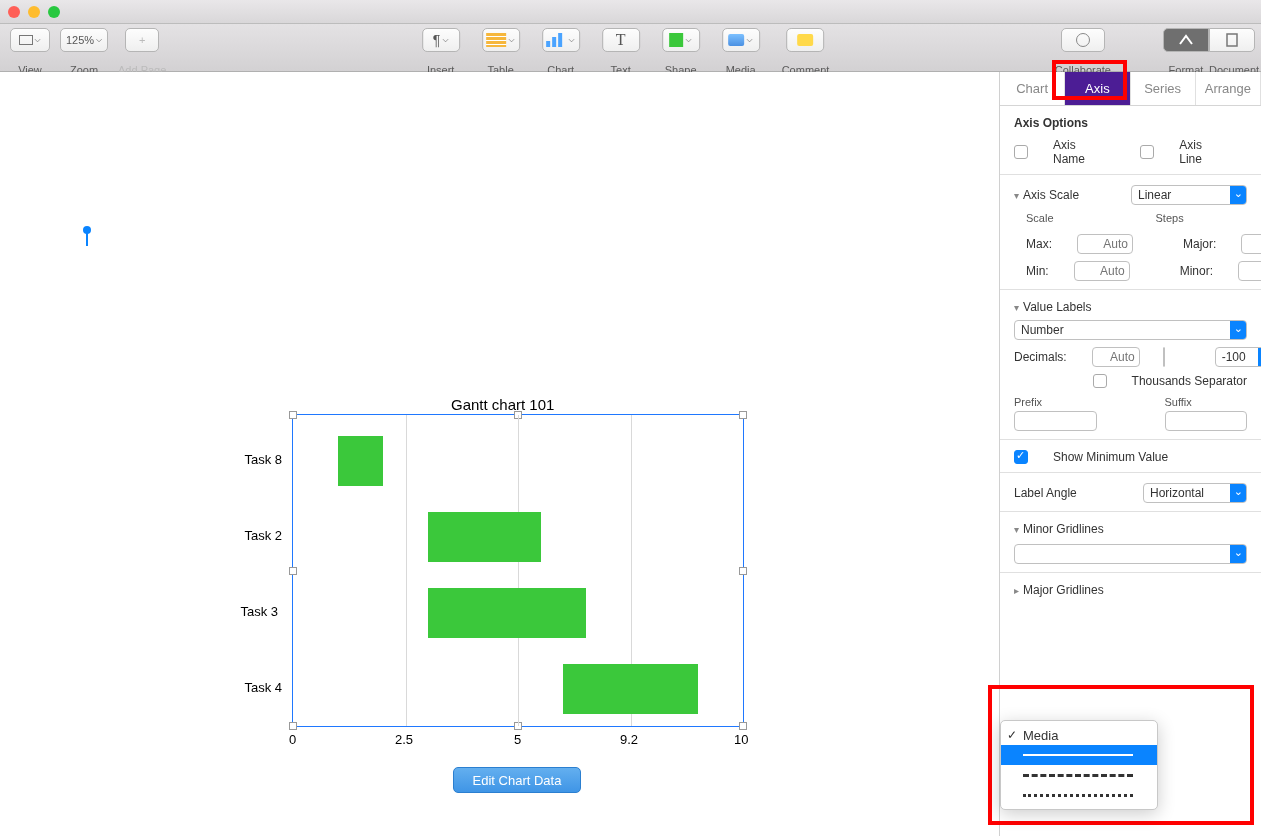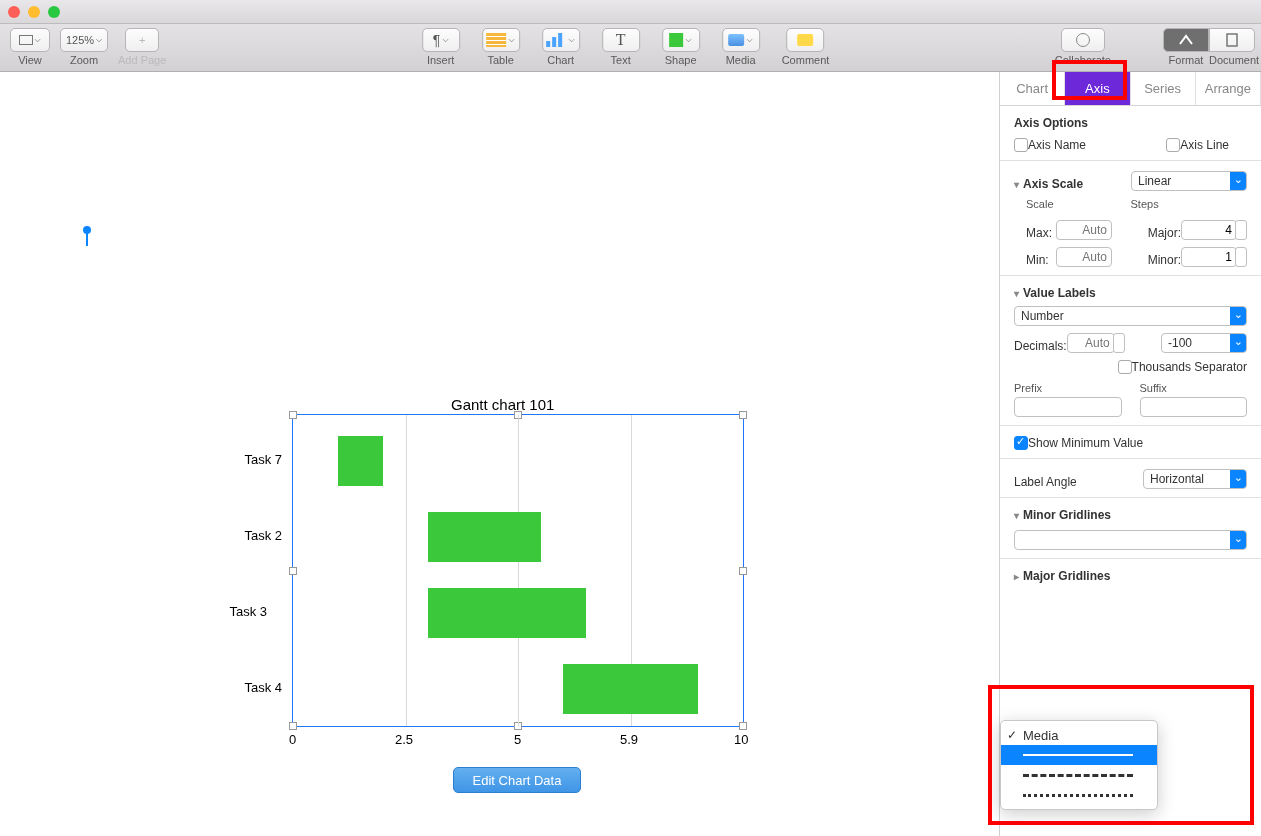--- a/index.html
+++ b/index.html
@@ -14,21 +14,21 @@
 .title .sub{color:#9a9a9a}
 
 
 .toolbar{height:48px;background:linear-gradient(#e4e2e4,#d3d1d3);border-bottom:1px solid #b0b0b0;display:flex;align-items:flex-start;padding:4px 10px 0;position:relative}
 .tgroup{display:flex;flex-direction:column;align-items:center;margin-right:10px}
 .tbtns{display:flex;gap:0}
 .tbtn{height:24px;min-width:38px;background:linear-gradient(#fdfdfd,#efefef);border:1px solid #b5b5b5;display:flex;align-items:center;justify-content:center;font-size:11px;color:#555}
 .tbtn:first-child{border-radius:5px 0 0 5px}
 .tbtn:last-child{border-radius:0 5px 5px 0}
 .tbtn:only-child{border-radius:5px}
-.tlabel{font-size:11px;color:#5a5a5a;margin-top:2px}
+.tlabel{font-size:11px;color:#5a5a5a;margin-top:12px}
 .centerTools{position:absolute;left:50%;transform:translateX(-50%);display:flex;gap:12px}
 .rightTools{margin-left:auto;display:flex;gap:12px}
 .ticon{width:20px;height:14px;display:inline-block}
 
 
 .fmttabs{position:absolute;right:6px;top:4px;display:flex;gap:0}
 .fmtbtn{width:46px;height:24px;background:linear-gradient(#fdfdfd,#efefef);border:1px solid #b5b5b5;display:flex;align-items:center;justify-content:center}
 .fmtbtn.active{background:#6f6f6f}
 .fmtcol{display:flex;flex-direction:column;align-items:center}
 
@@ -47,28 +47,28 @@
 .xlabel{position:absolute;font-size:13px;color:#000}
 .editbtn{position:absolute;left:453px;top:695px;width:128px;height:26px;background:linear-gradient(#63afef,#3f95e6);border:1px solid #2b7fd0;border-radius:5px;color:#fff;font-size:13px;display:flex;align-items:center;justify-content:center}
 
 
 .cursor{position:absolute;left:86px;top:160px;width:2px;height:14px;background:#0a84ff}
 .cursor::before{content:"";position:absolute;top:-6px;left:-3px;width:8px;height:8px;border-radius:50%;background:#0a84ff}
 
 
 .stabs{height:34px;display:flex;border-bottom:1px solid #d5d5d5}
 .stab{flex:1;display:flex;align-items:center;justify-content:center;font-size:13px;color:#888;border-right:1px solid #e0e0e0}
-.stab.active{background:#6d28d9;color:#fff}
+.stab.active{background:#4c1d95;color:#fff}
 .spanel{padding:10px 14px;font-size:12px;color:#333}
 .spanel h4{font-size:12px;font-weight:600;margin-bottom:8px}
-.row{display:flex;align-items:flex-end;margin-bottom:7px;gap:0}
+.row{display:flex;align-items:center;margin-bottom:7px;gap:25px}
 .cbox{width:14px;height:14px;border:1px solid #aaa;border-radius:3px;background:#fff;flex-shrink:0}
 .cbox.checked{background:#0a84ff;border-color:#0a84ff;position:relative}
 .cbox.checked::after{content:"✓";color:#fff;font-size:11px;position:absolute;left:1px;top:-2px}
-.disc{display:flex;align-items:center;font-size:12px;font-weight:700;cursor:default}
+.disc{display:flex;align-items:center;font-size:12px;font-weight:400;cursor:default}
 .disc::before{content:"▸";font-size:10px;margin-right:4px;color:#888}
 .disc.open::before{content:"▾"}
 .sel{height:20px;border:1px solid #c0c0c0;border-radius:4px;background:#fff;font-size:12px;padding:0 18px 0 6px;position:relative;display:flex;align-items:center;min-width:60px}
 .sel::after{content:"";position:absolute;right:0;top:0;bottom:0;width:16px;background:#0a84ff;border-radius:0 3px 3px 0}
 .sel::before{content:"⌄";position:absolute;right:3px;top:0;color:#fff;font-size:11px;z-index:1;line-height:14px}
 .ninput{width:56px;height:20px;border:1px solid #c0c0c0;border-radius:4px;text-align:right;padding:0 4px;font-size:12px;background:#fff}
 .ninput.ph{color:#bbb}
 .stepper{width:12px;height:20px;border:1px solid #c0c0c0;border-radius:3px;background:#fff;margin-left:-2px}
 .sec{border-top:1px solid #e0e0e0;margin:8px -14px 0;padding:10px 14px 0}
 .collabel{font-size:11px;color:#555;margin-bottom:3px}
@@ -243,29 +243,29 @@
       <div class="gridv" style="left:25%"></div>
         <div class="gridv" style="left:50%"></div>
         <div class="gridv" style="left:75%"></div>
 
       <div class="bar" style="left:10%;width:10%;top:21px"></div>
       <div class="bar" style="left:30%;width:25%;top:97px"></div>
       <div class="bar" style="left:30%;width:35%;top:173px"></div>
       <div class="bar" style="left:60%;width:30%;top:249px"></div>
     </div>
 
-    <div class="ylabel" style="left:232px;top:380px">Task 7</div>
+    <div class="ylabel" style="left:232px;top:380px">Task 8</div>
     <div class="ylabel" style="left:232px;top:456px">Task 2</div>
-    <div class="ylabel" style="left:217px;top:532px">Task 3</div>
+    <div class="ylabel" style="left:228px;top:532px">Task 3</div>
     <div class="ylabel" style="left:232px;top:608px">Task 4</div>
 
     <div class="xlabel" style="left:289px;top:660px">0</div>
     <div class="xlabel" style="left:395px;top:660px">2.5</div>
     <div class="xlabel" style="left:514px;top:660px">5</div>
-    <div class="xlabel" style="left:620px;top:660px">5.9</div>
+    <div class="xlabel" style="left:620px;top:660px">9.2</div>
     <div class="xlabel" style="left:734px;top:660px">10</div>
 
     <div class="editbtn">Edit Chart Data</div>
   </div>
 
   <div class="sidebar">
     <div class="stabs">
       <div class="stab">Chart</div>
       <div class="stab active">Axis</div>
       <div class="stab">Series</div>

